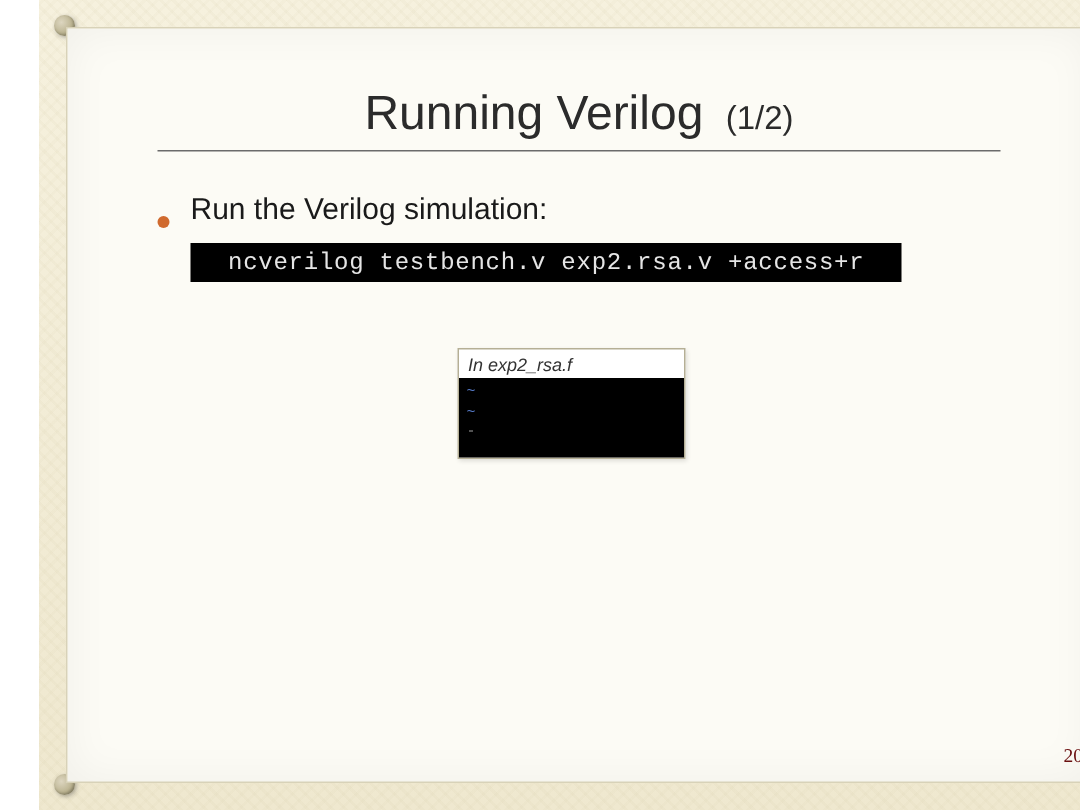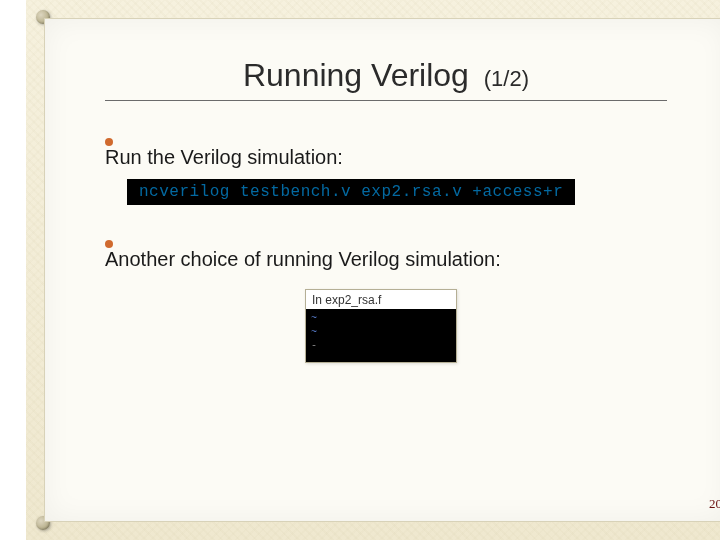--- a/index.html
+++ b/index.html
@@ -59,61 +59,61 @@
     font-size: 22px;
     margin-left: 6px;
   }
   .hr {
     border: none;
     border-top: 1px solid #6b6b6b;
     margin: 6px 0 28px 0;
   }
   .bullet-row {
     display: flex;
-    align-items: flex-start;
+    align-items: flex-end;
     margin-bottom: 10px;
-    flex-direction: column;
   }
   .bullet-dot {
     width: 8px;
     height: 8px;
     border-radius: 50%;
     background: #d06a2e;
     margin-top: 9px;
     margin-right: 14px;
     flex: 0 0 auto;
   }
   .bullet-text {
     font-size: 20px;
     color: #1a1a1a;
   }
   .codebox {
     display: inline-block;
     background: #000;
-    color: #0369a1;
+    color: #e5e5e5;
     font-family: Consolas, "Courier New", monospace;
     font-size: 16px;
-    padding: 4px 12px;
+    padding: 4px 25px;
     margin-left: 22px;
     margin-bottom: 26px;
     letter-spacing: 0.5px;
   }
   .filebox {
     margin-left: 200px;
     margin-top: 18px;
     width: 150px;
     border: 1px solid #b5af95;
     background: #fff;
     box-shadow: 1px 1px 3px rgba(0,0,0,0.12);
   }
   .filebox-header {
     font-size: 12px;
     color: #333;
     padding: 3px 6px 2px 6px;
     font-family: Arial, sans-serif;
+    font-style: italic;
   }
   .filebox-body {
     background: #000;
     color: #c8c8c8;
     font-family: Consolas, "Courier New", monospace;
     font-size: 10px;
     line-height: 1.35;
     padding: 3px 5px 4px 5px;
     min-height: 46px;
   }
@@ -145,24 +145,20 @@
       <span class="sub">(1/2)</span>
     </div>
     <hr class="hr">
 
     <div class="bullet-row">
       <div class="bullet-dot"></div>
       <div class="bullet-text">Run the Verilog simulation:</div>
     </div>
     <div class="codebox">ncverilog testbench.v exp2.rsa.v +access+r</div>
 
-    <div class="bullet-row">
-      <div class="bullet-dot"></div>
-      <div class="bullet-text">Another choice of running Verilog simulation:</div>
-    </div>
 
     <div class="filebox">
       <div class="filebox-header">In exp2_rsa.f</div>
       <div class="filebox-body">
         <div class="tilde">~</div>
         <div class="tilde">~</div>
         <div class="dash">-</div>
       </div>
     </div>
 

